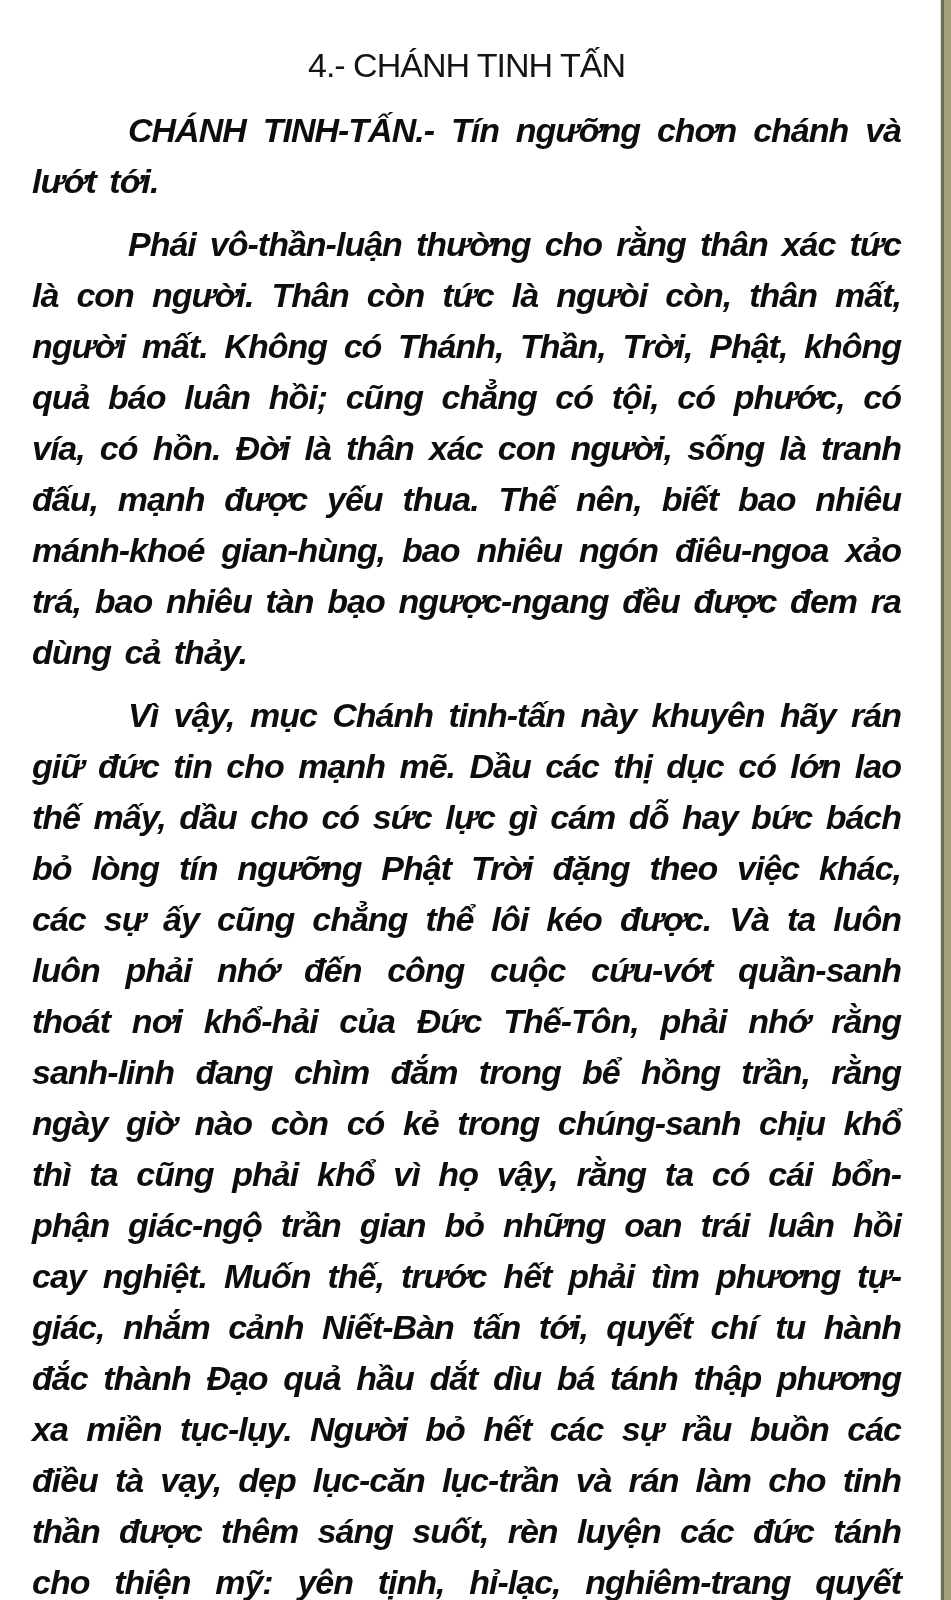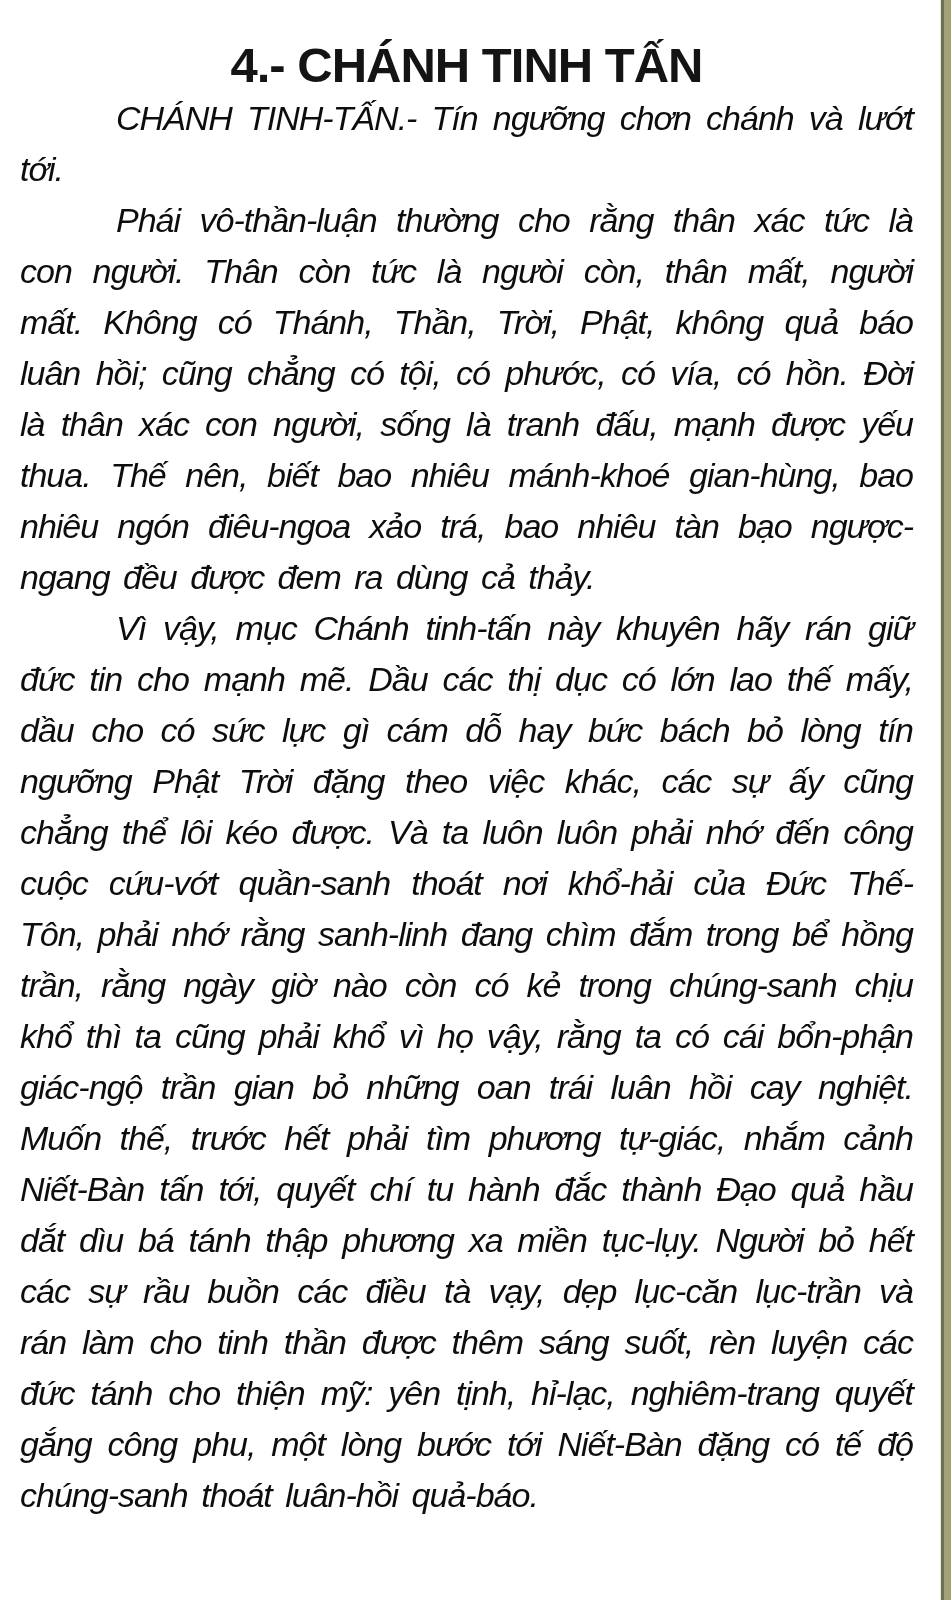--- a/index.html
+++ b/index.html
@@ -30,33 +30,33 @@
       #6e6f55 1px, #6e6f55 4px,
       #a3a17a 4px, #a3a17a 11px
     );
   }
   .content {
     padding: 38px 38px 0 20px; 
   }
   .doc-title,
   .doc-subtitle {
     margin: 0;
-    font-size: 49px;
+    font-size: 34px;
     line-height: 55px;
-    font-weight: 700;
+    font-weight: 400;
     font-style: normal;
     text-align: center;
     letter-spacing: -1px;
     color: #141414;
   }
   .body-para {
-    margin: 0;
+    margin: 12px;
     font-size: 34px;
     line-height: 51px;
-    font-weight: 400;
+    font-weight: 700;
     font-style: italic;
     text-align: justify;
     text-indent: 96px;
     letter-spacing: -1px;
     word-spacing: 5px;
     color: #0d0d0d;
   }
 </style>
 </head>
 <body>

